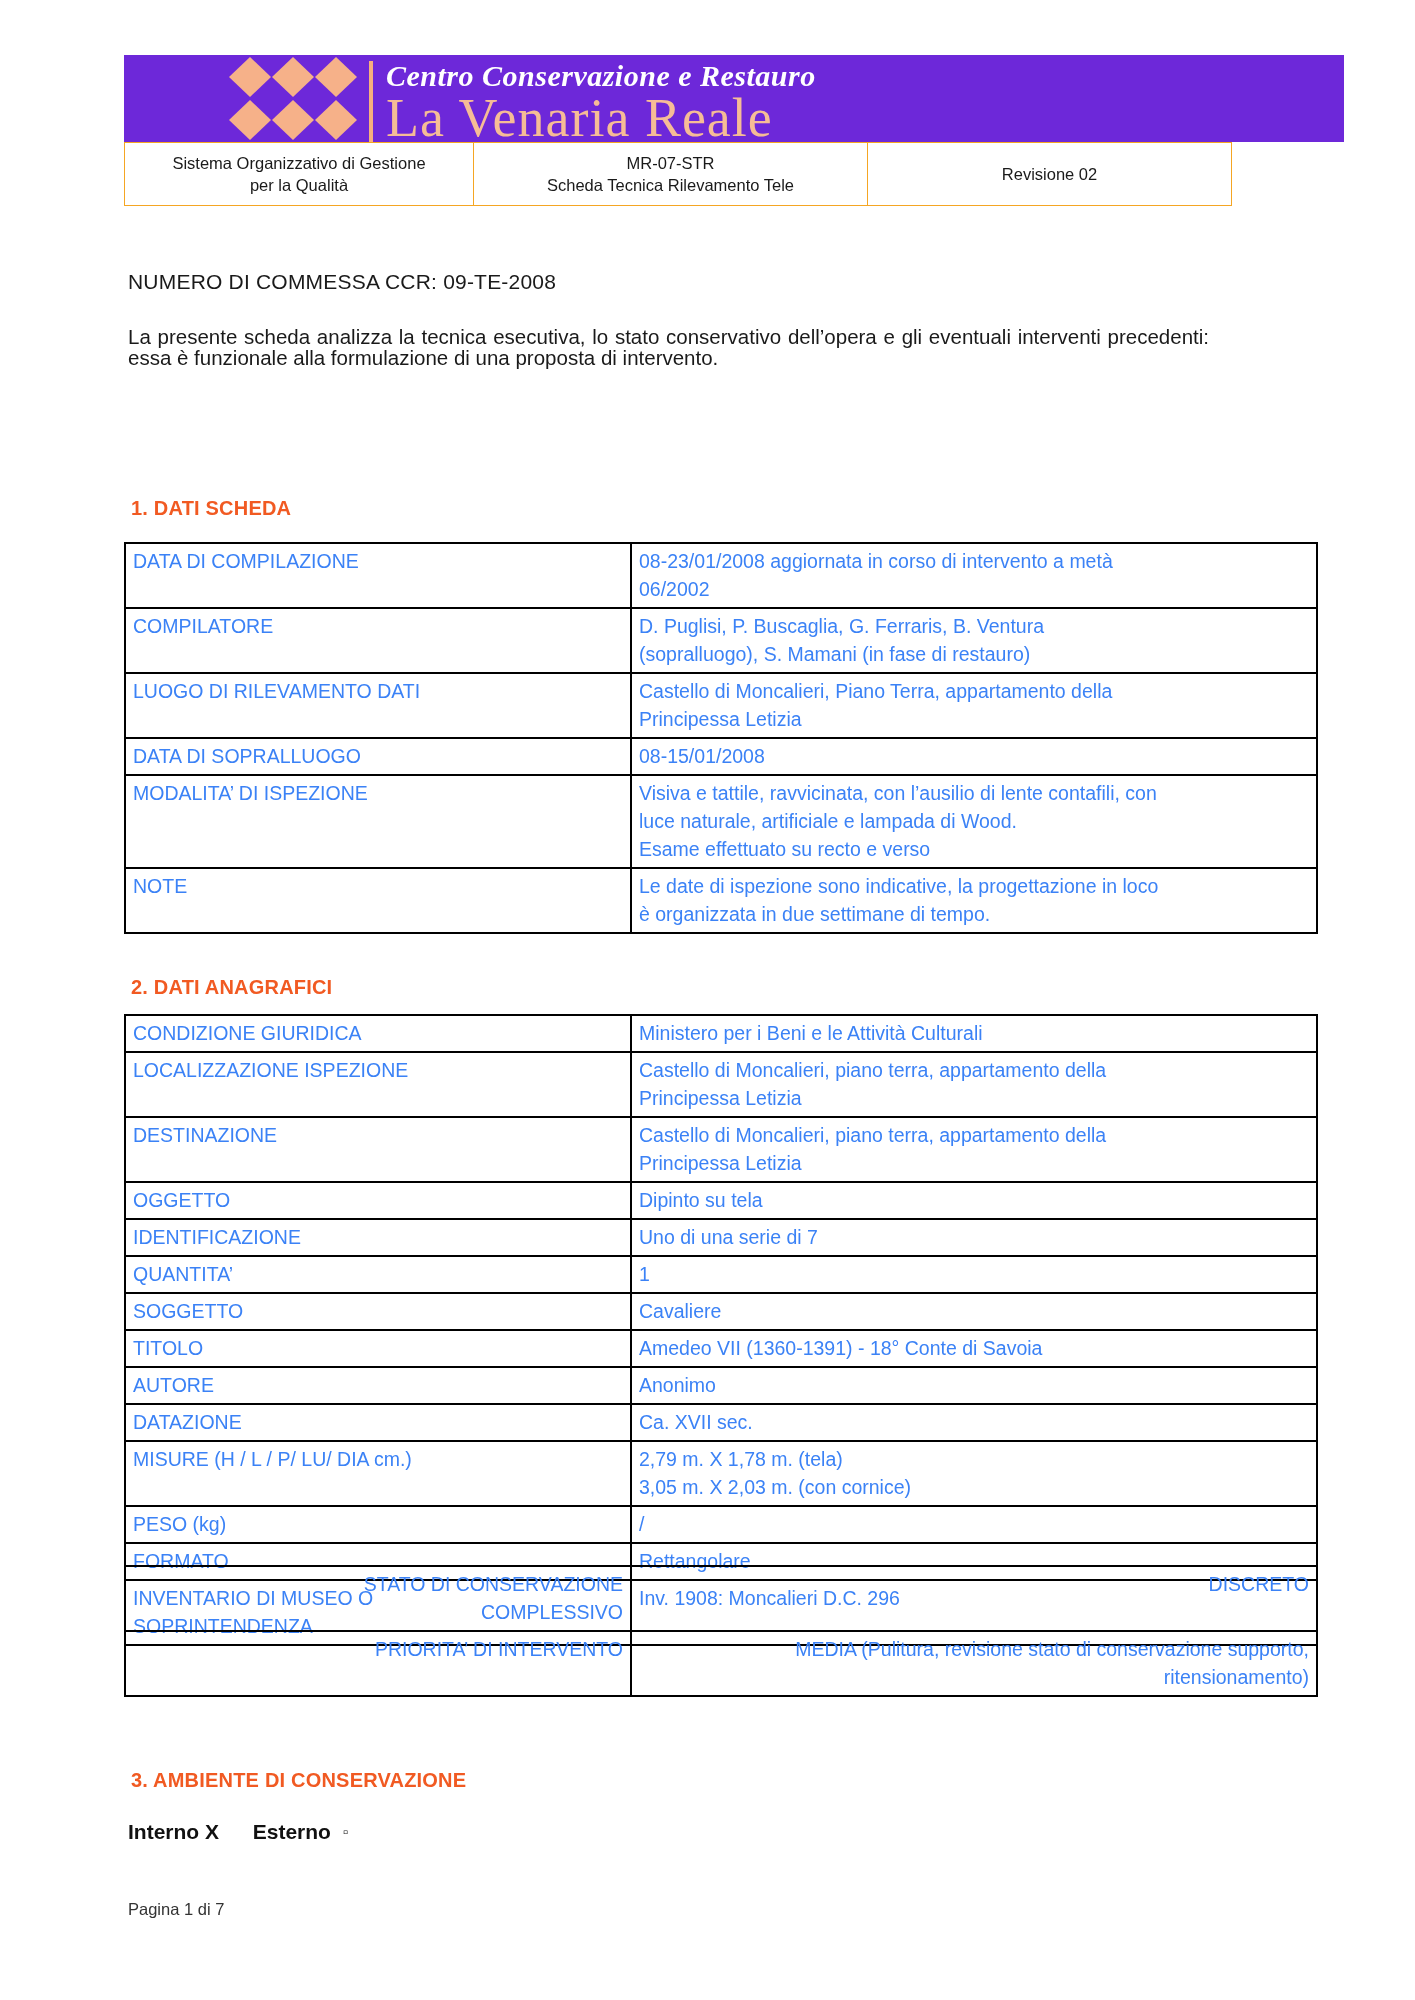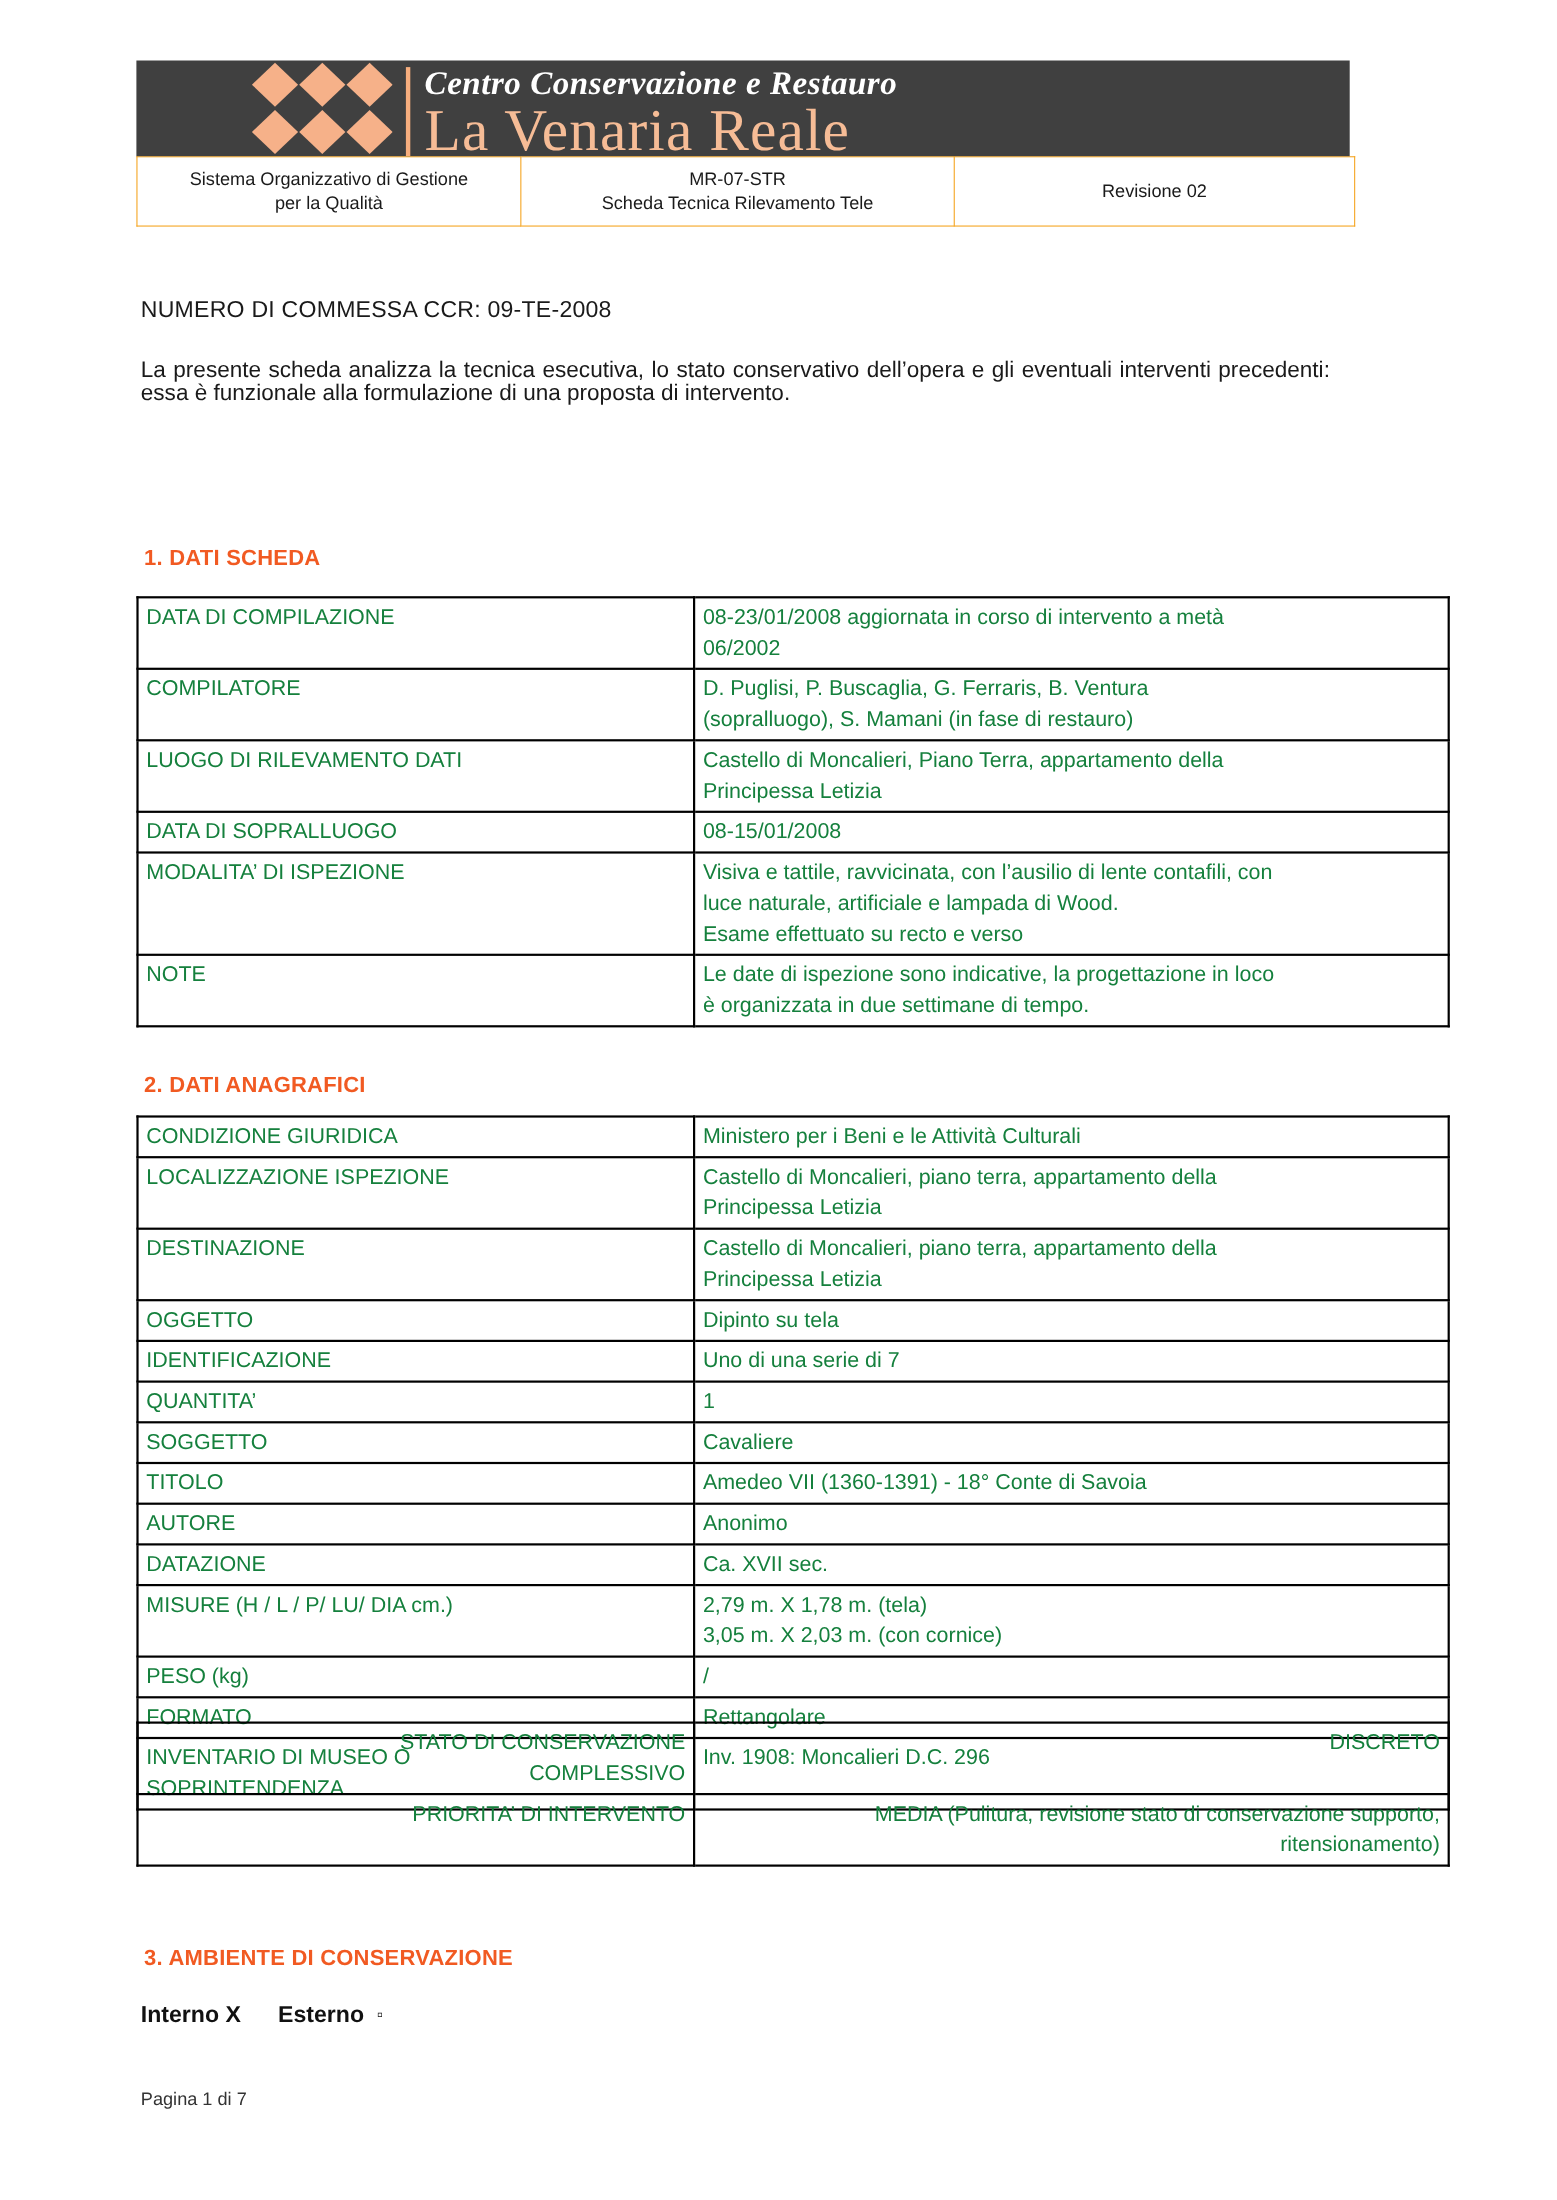--- a/index.html
+++ b/index.html
@@ -25,23 +25,23 @@
 
   
   .header-wrap {
     position: absolute;
     left: 124px;
     top: 55px;
     width: 1080px;
   }
   .logo-band {
     position: relative;
-    width: 1103px;
+    width: 1220px;
     height: 87px;
-    background: #404040;
+    background: #6d28d9;
     overflow: hidden;
   }
   .diamonds {
     position: absolute;
     left: 105px;
     top: 0px;
     width: 128px;
     height: 87px;
   }
   .logo-divider {
@@ -137,21 +137,21 @@
     width: 1160px;
     position: absolute;
     left: 124px;
   }
   table.data-table td {
     border: 2px solid #000000;
     font-size: 19.5px;
     line-height: 28px;
     padding: 3px 7px 4px 7px;
     vertical-align: top;
-    color: #15803d;
+    color: #3b82f6;
   }
   td.key { width: 490px; }
   td.val { width: 670px; }
 
   #tbl1 { top: 542px; }
   #tbl2 { top: 1014px; }
   #tbl3 { top: 1565px; text-align: right; }
 
   
   .ambiente {

